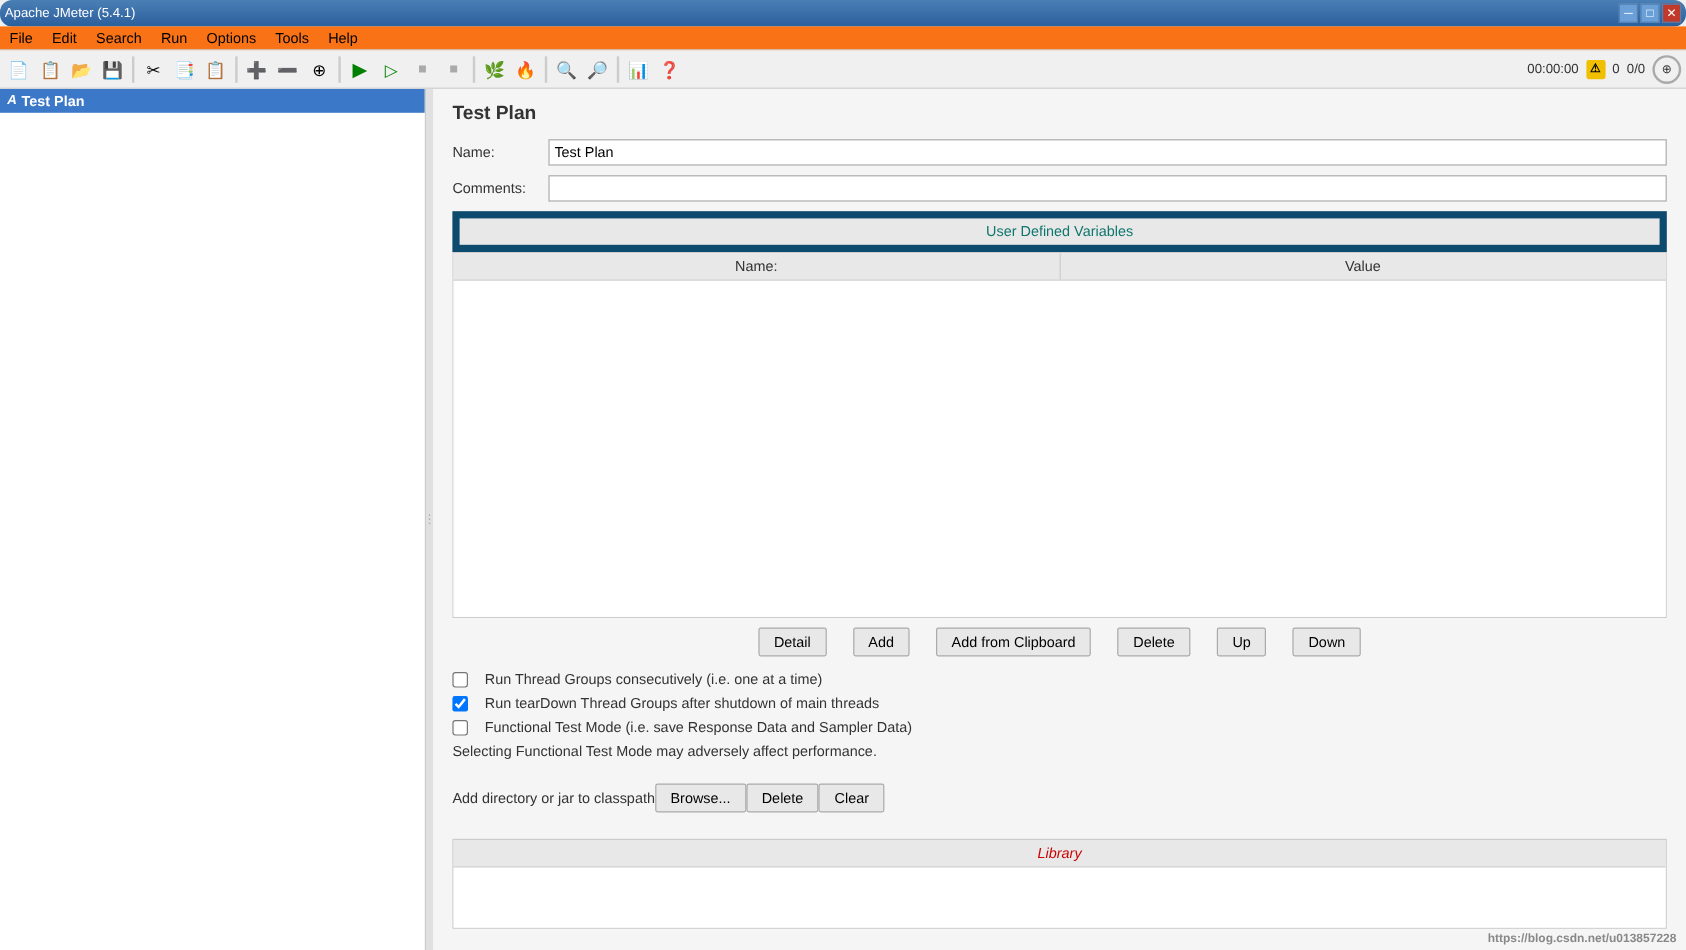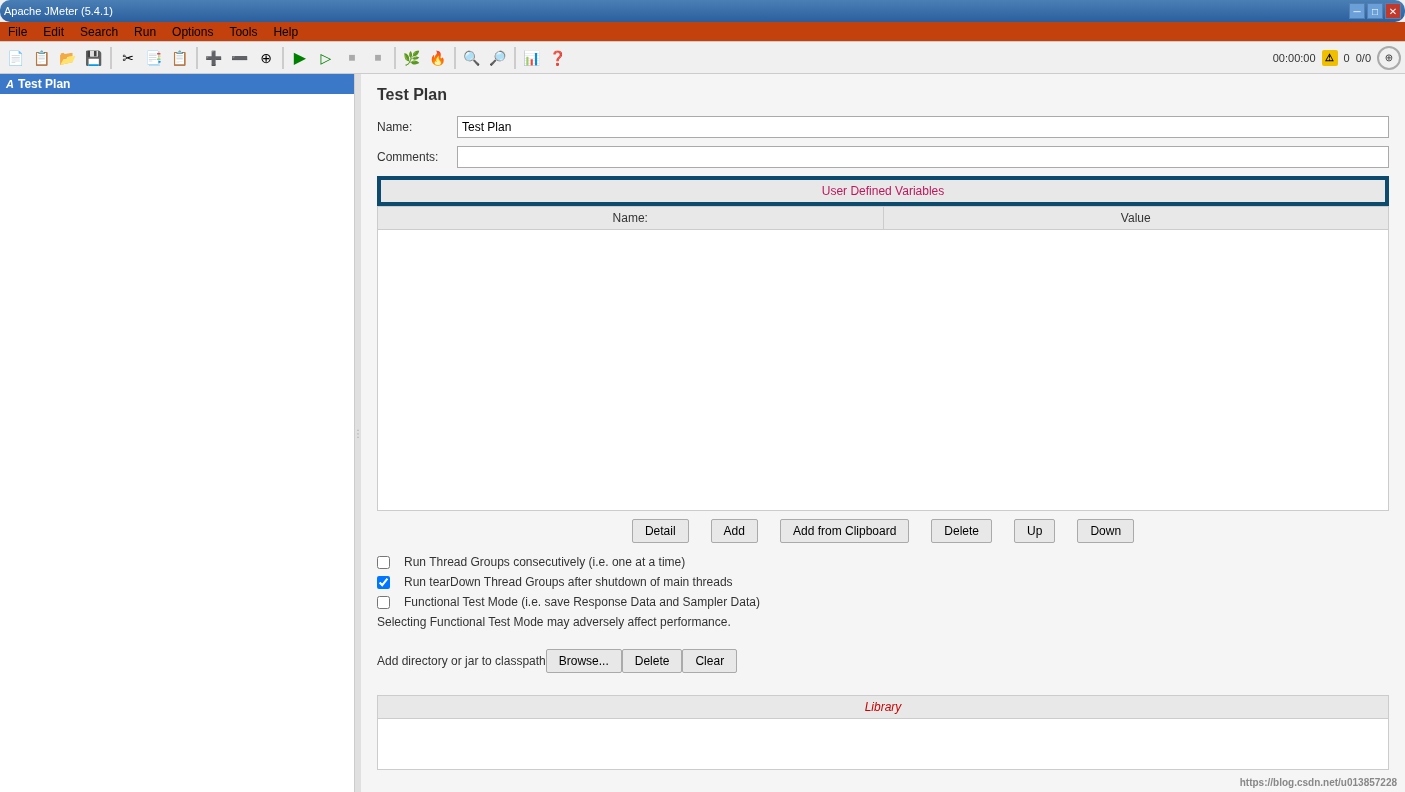--- a/index.html
+++ b/index.html
@@ -24,21 +24,21 @@
       border: 1px solid #5580b0;
       color: white;
       font-size: 10px;
       display: flex; align-items: center; justify-content: center;
       cursor: pointer;
     }
     .title-btn.close { background: #c0392b; }
 
     
     #menu-bar {
-      background: #c2410c;
+      background: #f97316;
       height: 20px;
       display: flex;
       align-items: center;
       border-bottom: 1px solid #ccc;
       font-size: 12px;
     }
     .menu-item {
       padding: 2px 8px;
       cursor: pointer;
     }
@@ -136,23 +136,23 @@
       height: 22px;
       border: 1px solid #aaa;
       background: white;
       padding: 2px 4px;
       font-size: 12px;
     }
     .section-title {
       background: #e8e8e8;
       padding: 4px 8px;
       font-size: 12px;
-      color: #be185d;
+      color: #0f766e;
       text-align: center;
-      border: 4px solid #0c4a6e;
+      border: 6px solid #0c4a6e;
       margin-bottom: 0;
     }
     .table-container {
       border: 1px solid #ccc;
       background: white;
       margin-bottom: 8px;
     }
     .table-header {
       display: flex;
       background: #e8e8e8;

